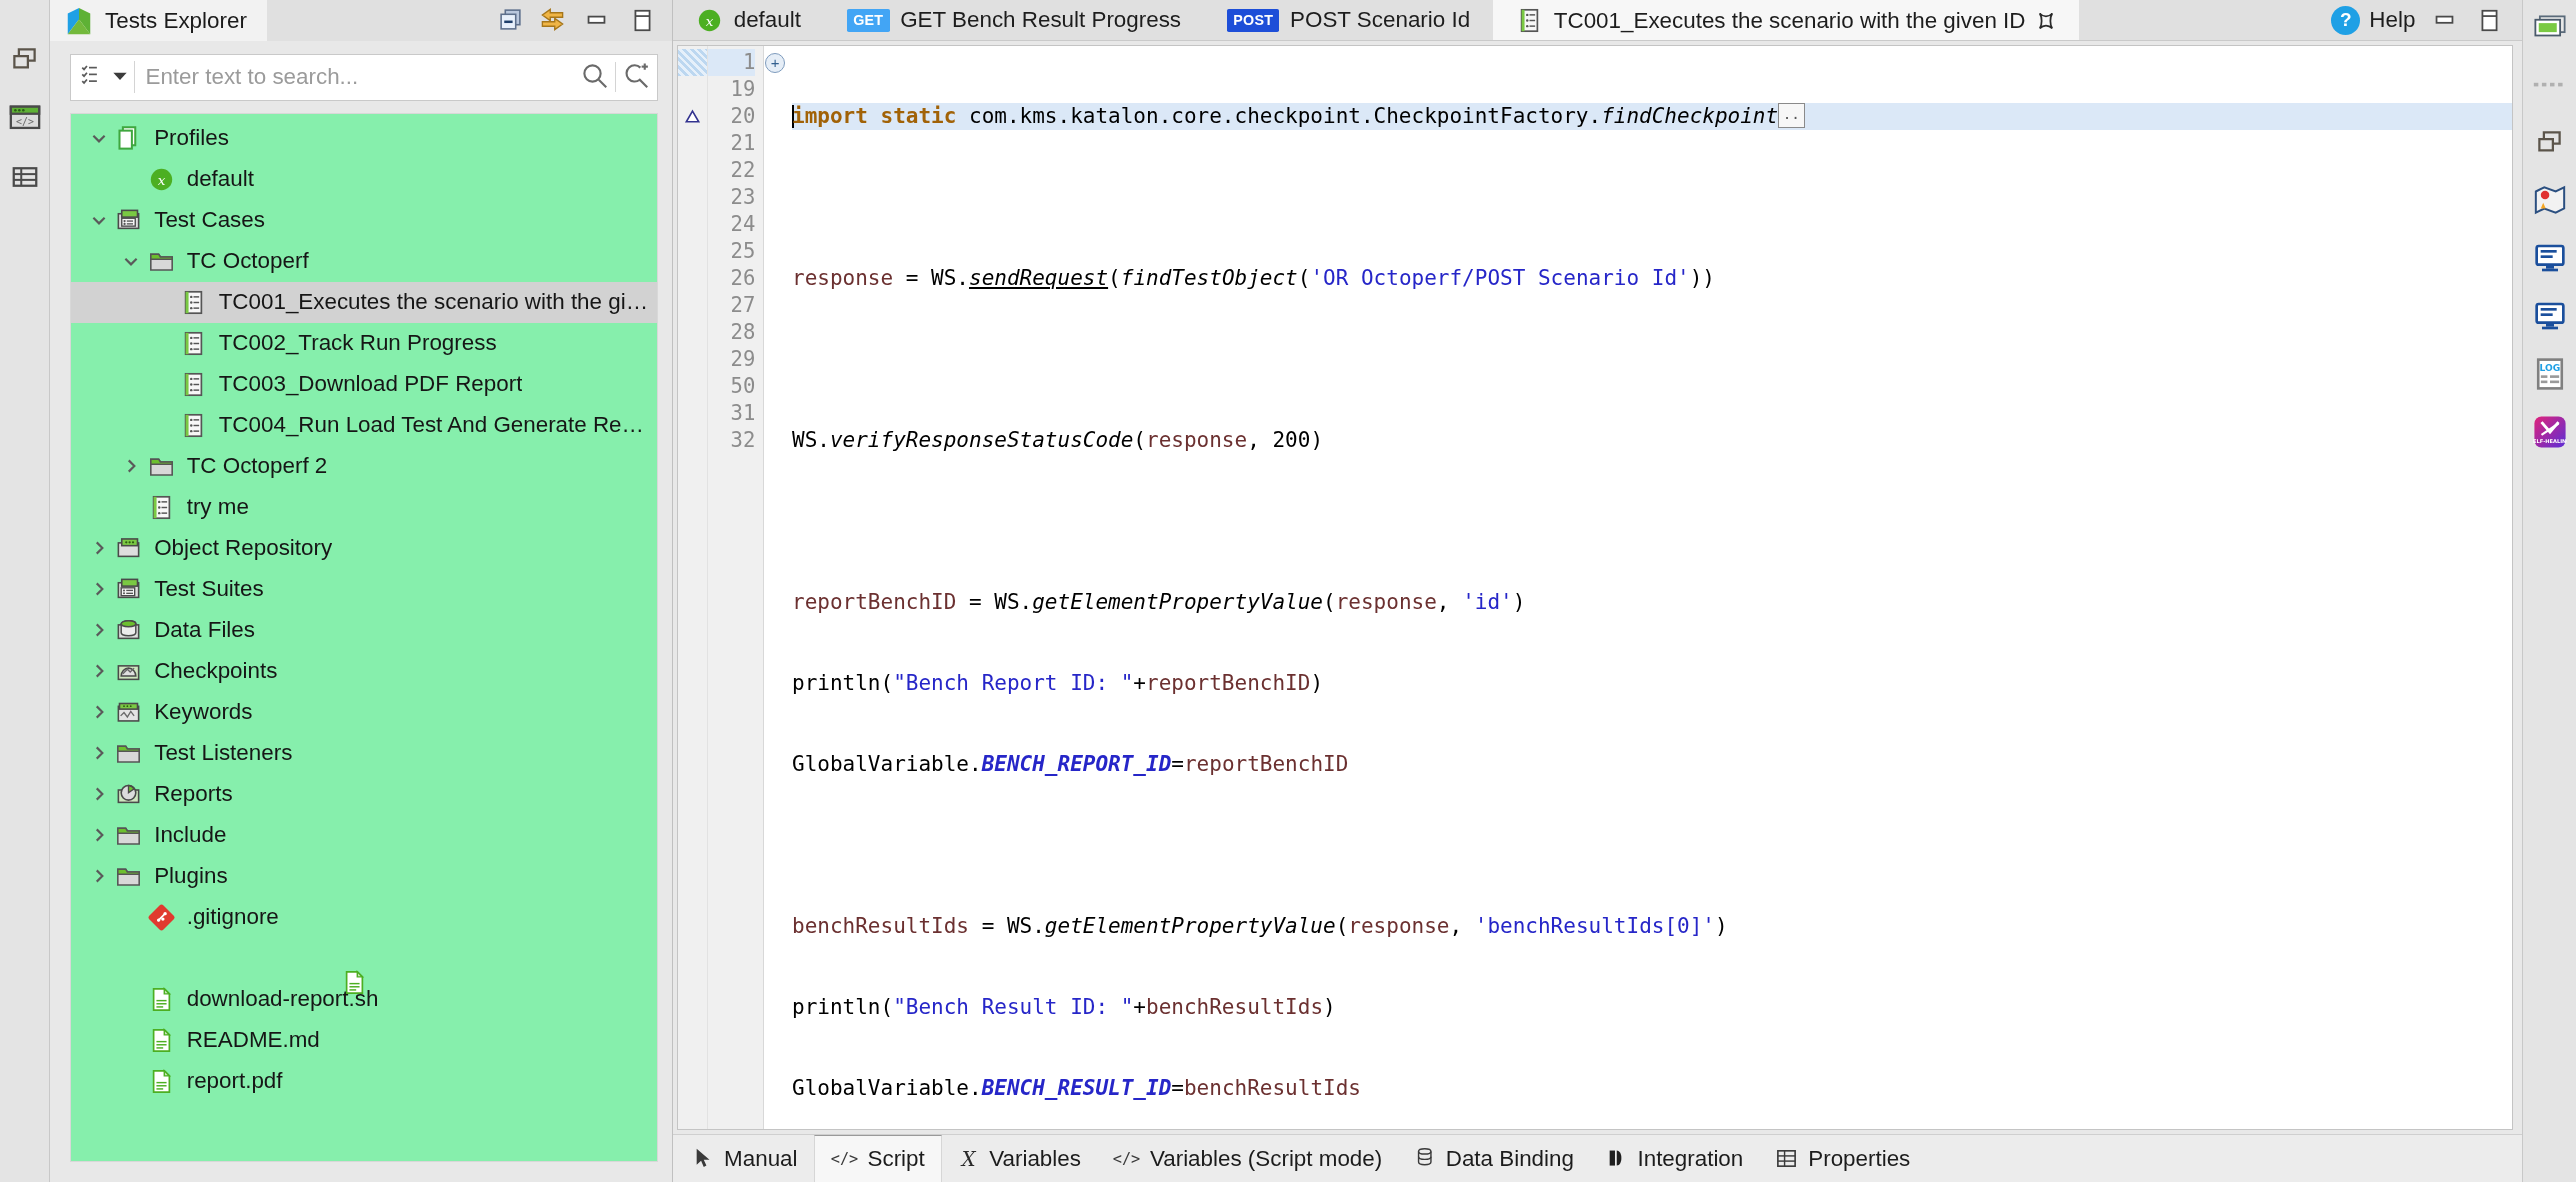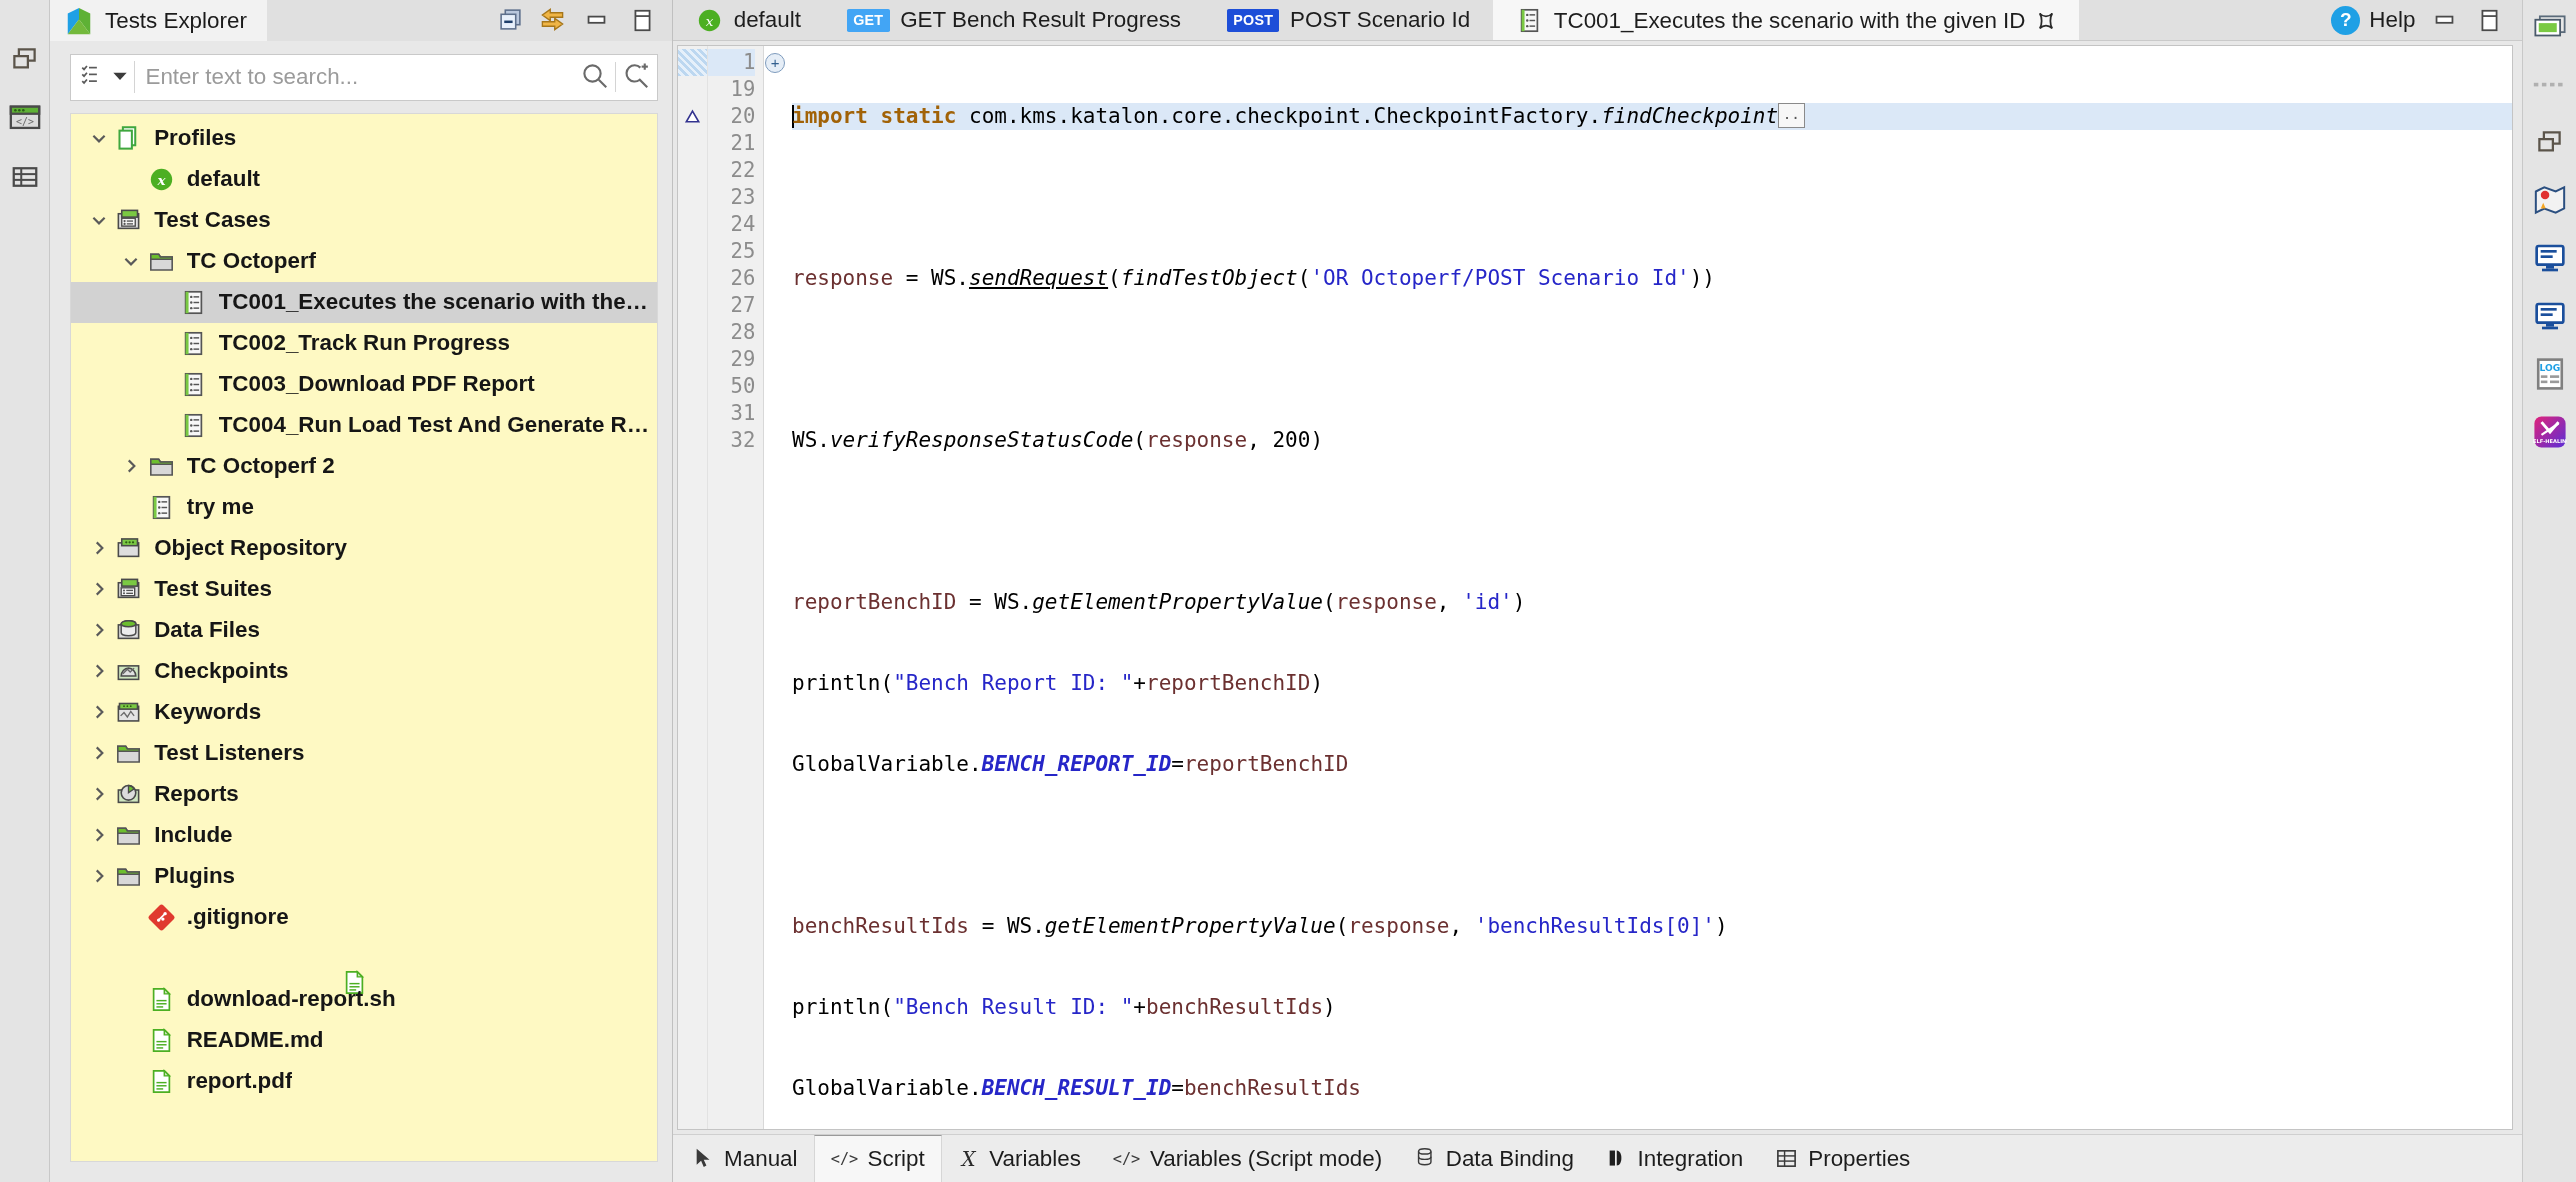--- a/index.html
+++ b/index.html
@@ -91,26 +91,25 @@
     background: transparent;
     padding-left: 10.7px;
     border-left: 0.9px solid #d4d4d4;
     height: 32px;
   }
   .search-input::placeholder { color: #9b9b9b; }
   .sep-v { width: 0.9px; height: 30px; background: #d4d4d4; }
 
   .tree {
     flex: 1;
-    background: #fef9c3;
+    background: #86efac;
     margin: 3.6px 14.3px 20px 20px;
     border: 0.9px solid #d8d8d8;
     overflow: hidden;
     padding-top: 3.6px;
-    font-weight: bold;
   }
   .tree-row {
     height: 41px;
     display: flex; align-items: center;
     font-size: 22.4px;
     color: #161616;
     white-space: nowrap;
     padding-right: 7.2px;
   }
   .tree-row.selected { background: #d2d2d2; }

